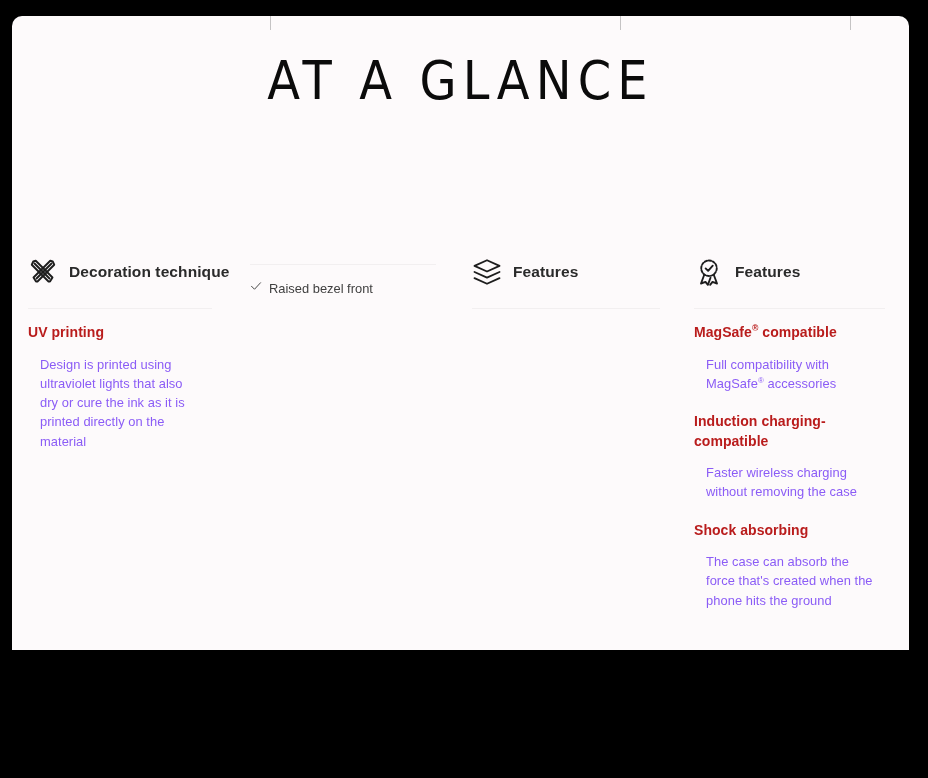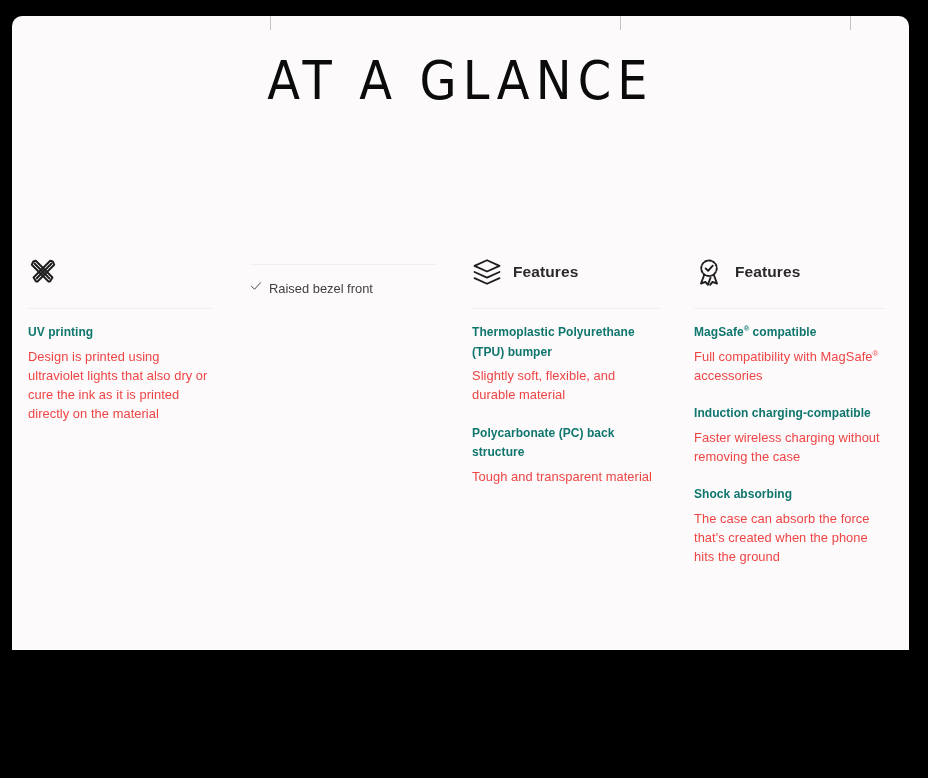--- a/index.html
+++ b/index.html
@@ -106,33 +106,33 @@
     background: rgba(0,0,0,0.045);
     margin: 14px 0 0 0;
   }
 
   .col-body { padding-top: 14px; }
 
   .item { margin-bottom: 19px; }
   .item:last-child { margin-bottom: 0; }
 
   .item-title {
-    font-size: 12px;
+    font-size: 14px;
     font-weight: 700;
-    color: #0f766e;
+    color: #b91c1c;
     line-height: 19.5px;
     margin: 0 0 4px 0;
     letter-spacing: 0.05px;
   }
   .item-desc {
     font-size: 12.9px;
     font-weight: 400;
-    color: #ef4444;
+    color: #8b5cf6;
     line-height: 19.3px;
-    margin: 0;
+    margin: 12px;
     letter-spacing: 0.05px;
   }
 
   
   .check-item {
     display: flex;
     align-items: flex-start;
     gap: 7px;
     font-size: 12.9px;
     color: #404040;
@@ -170,20 +170,21 @@
       <div class="col col-0">
         <div class="col-head">
           <span class="col-icon">
             <svg viewBox="0 0 24 24" fill="none" stroke="currentColor" stroke-width="1.5" stroke-linecap="round" stroke-linejoin="round">
               <path d="M4.2 3.6 L6.2 3.0 L19.6 16.4 L17.6 19.6 L16.4 19.6 L3.0 6.2 Z"></path>
               <path d="M5.2 5.2 L17.2 17.2"></path>
               <path d="M19.8 3.6 L17.8 3.0 L4.4 16.4 L6.4 19.6 L7.6 19.6 L21.0 6.2 Z"></path>
               <path d="M18.8 5.2 L6.8 17.2"></path>
             </svg>
           </span>
+          <span class="col-title">Decoration technique</span>
         </div>
         <div class="col-divider"></div>
         <div class="col-body">
           <div class="item">
             <p class="item-title">UV printing</p>
             <p class="item-desc">Design is printed using ultraviolet lights that also dry or cure the ink as it is printed directly on the material</p>
           </div>
         </div>
       </div>
 
@@ -206,30 +207,20 @@
           <span class="col-icon">
             <svg viewBox="0 0 24 24" fill="none" stroke="currentColor" stroke-width="1.5" stroke-linecap="round" stroke-linejoin="round">
               <path d="M12 2.6 L22 7.1 L12 11.6 L2 7.1 Z"></path>
               <path d="M2 12 L12 16.5 L22 12"></path>
               <path d="M2 16.9 L12 21.4 L22 16.9"></path>
             </svg>
           </span>
           <span class="col-title">Features</span>
         </div>
         <div class="col-divider"></div>
-        <div class="col-body">
-          <div class="item">
-            <p class="item-title">Thermoplastic Polyurethane (TPU) bumper</p>
-            <p class="item-desc">Slightly soft, flexible, and durable material</p>
-          </div>
-          <div class="item">
-            <p class="item-title">Polycarbonate (PC) back structure</p>
-            <p class="item-desc">Tough and transparent material</p>
-          </div>
-        </div>
       </div>
 
       <div class="col col-3">
         <div class="col-head">
           <span class="col-icon">
             <svg viewBox="0 0 24 24" fill="none" stroke="currentColor" stroke-width="1.5" stroke-linecap="round" stroke-linejoin="round">
               <circle cx="12" cy="9" r="6.2" stroke-dasharray="1.9 1.3"></circle>
               <path d="M9.3 9.1 L11.3 11.1 L15.0 6.9"></path>
               <path d="M8.2 14.2 L5.6 21.2 L9.2 19.9 L11.1 22.3 L13.2 16.6"></path>
               <path d="M15.8 14.2 L18.4 21.2 L14.8 19.9 L12.9 22.3"></path>

